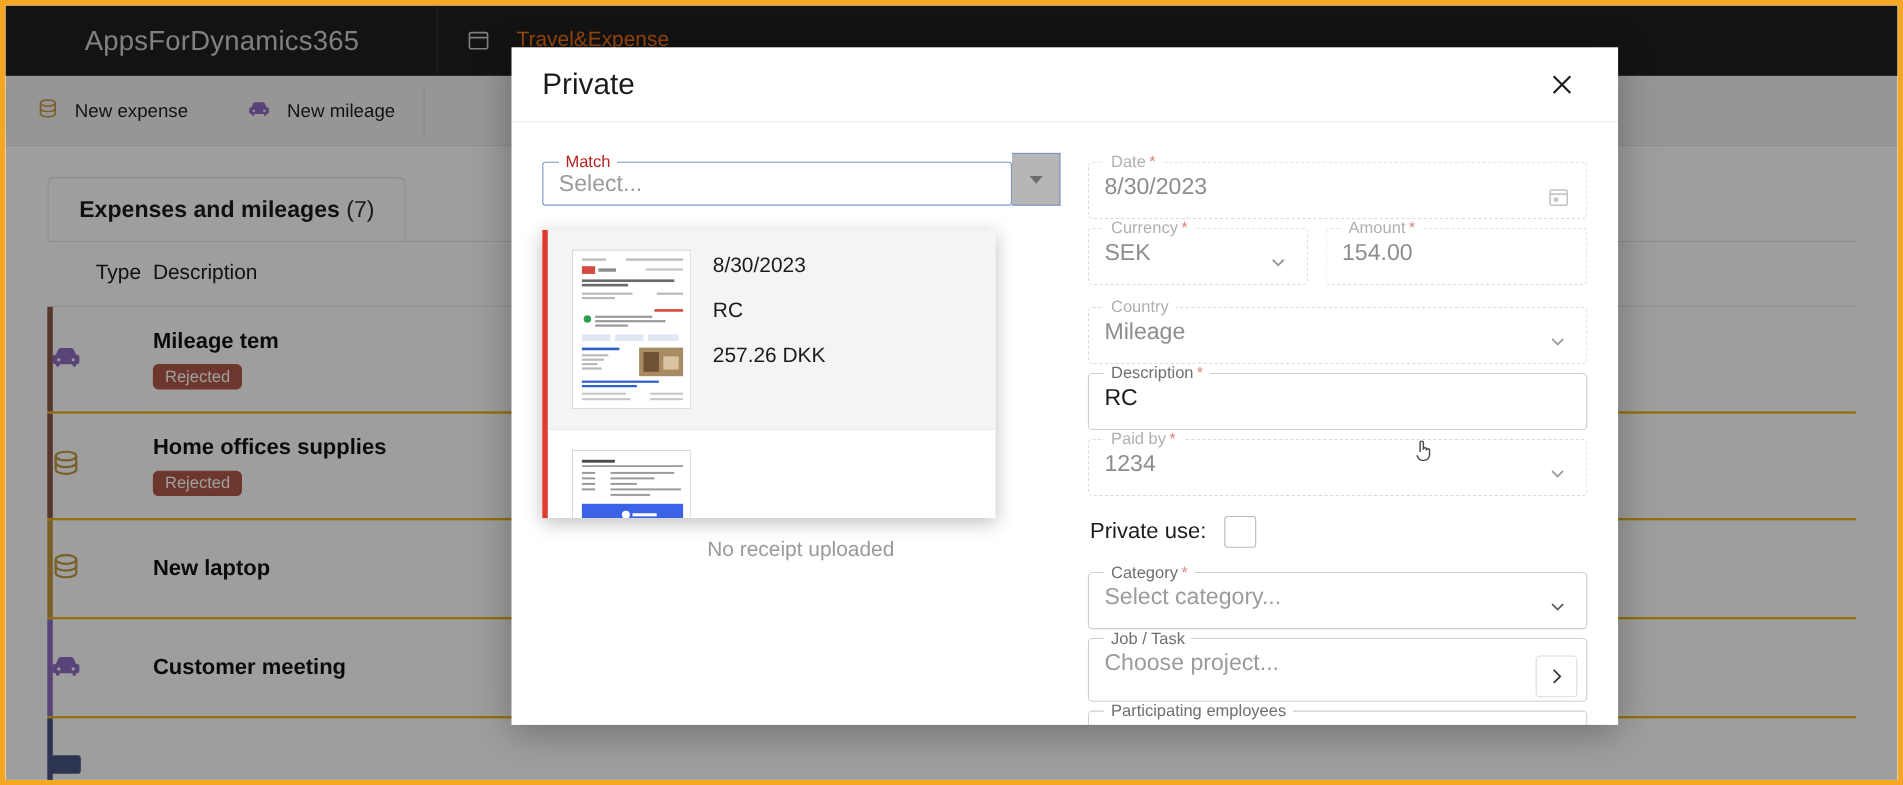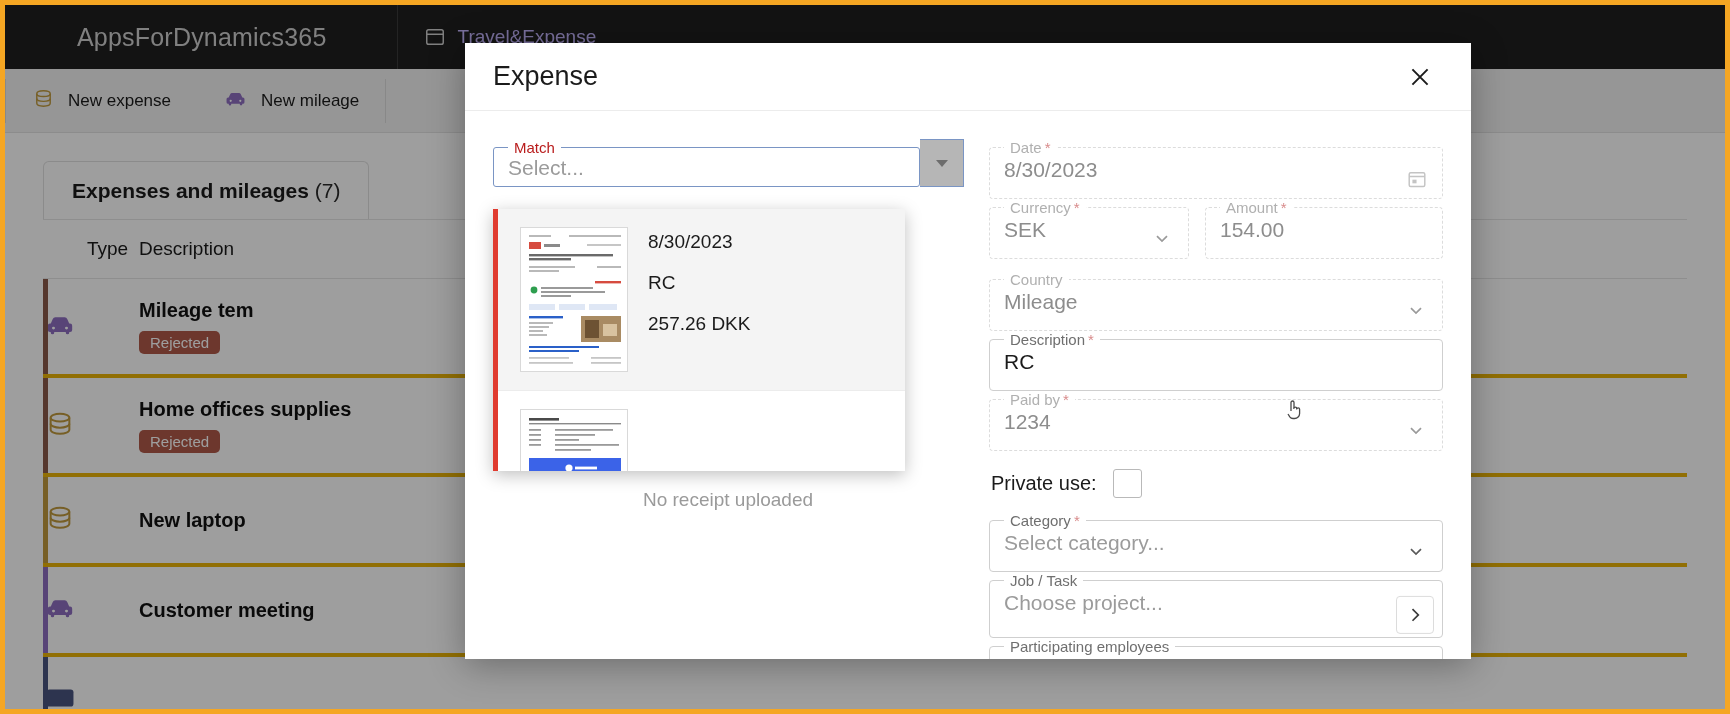--- a/index.html
+++ b/index.html
@@ -44,22 +44,22 @@
     padding-left: 72px;
     letter-spacing: .2px;
     white-space: nowrap;
   }
   .topbar-sep {
     width: 1px; height: 64px;
     background: #3a3a3a;
     margin-left: 70px;
   }
   .top-item {
-    display: flex; align-items: center; gap: 12px;
-    color: #c4b5fd; font-size: 19px;
+    display: flex; align-items: center; gap: 24px;
+    color: #f97316; font-size: 19px;
     padding: 0 26px;
     white-space: nowrap;
   }
   .top-item .ic { width: 22px; height: 22px; display:block; }
 
   
   #cmdbar {
     position: absolute; left: 0; top: 64px;
     width: 1720px; height: 64px;
     background: #f3f3f3;
@@ -105,21 +105,21 @@
     border-top: 1px solid #e6e6e6;
     border-bottom: 1px solid #e6e6e6;
     background: #ffffff;
   }
   .col-type { width: 96px; padding-left: 44px !important; }
   .col-desc { width: 520px; }
   .col-rec  { width: 200px; }
 
   table.grid tbody td {
     padding: 20px 10px 20px 0;
-    border-bottom: 4px solid #eab308;
+    border-bottom: 2px solid #eab308;
     vertical-align: middle;
     height: 90px;
   }
   td.type-cell {
     padding-left: 44px;
     position: relative;
   }
   td.type-cell .accent {
     position: absolute; left: 0; top: 0; bottom: 0; width: 5px;
   }
@@ -486,21 +486,21 @@
         </tbody>
       </table>
     </div>
   </div>
 
   <div id="app-scrim"></div>
 
   <div id="modal">
 
     <div id="modal-header">
-      <div id="modal-title">Expense</div>
+      <div id="modal-title">Private</div>
       <button id="close-btn">
         <svg viewBox="0 0 24 24" width="26" height="26" fill="none" stroke="#1b1b1b" stroke-width="1.8">
           <path d="M5 5l14 14M19 5L5 19"></path>
         </svg>
       </button>
     </div>
 
     <div id="modal-body">
 
       <div class="left-col">

